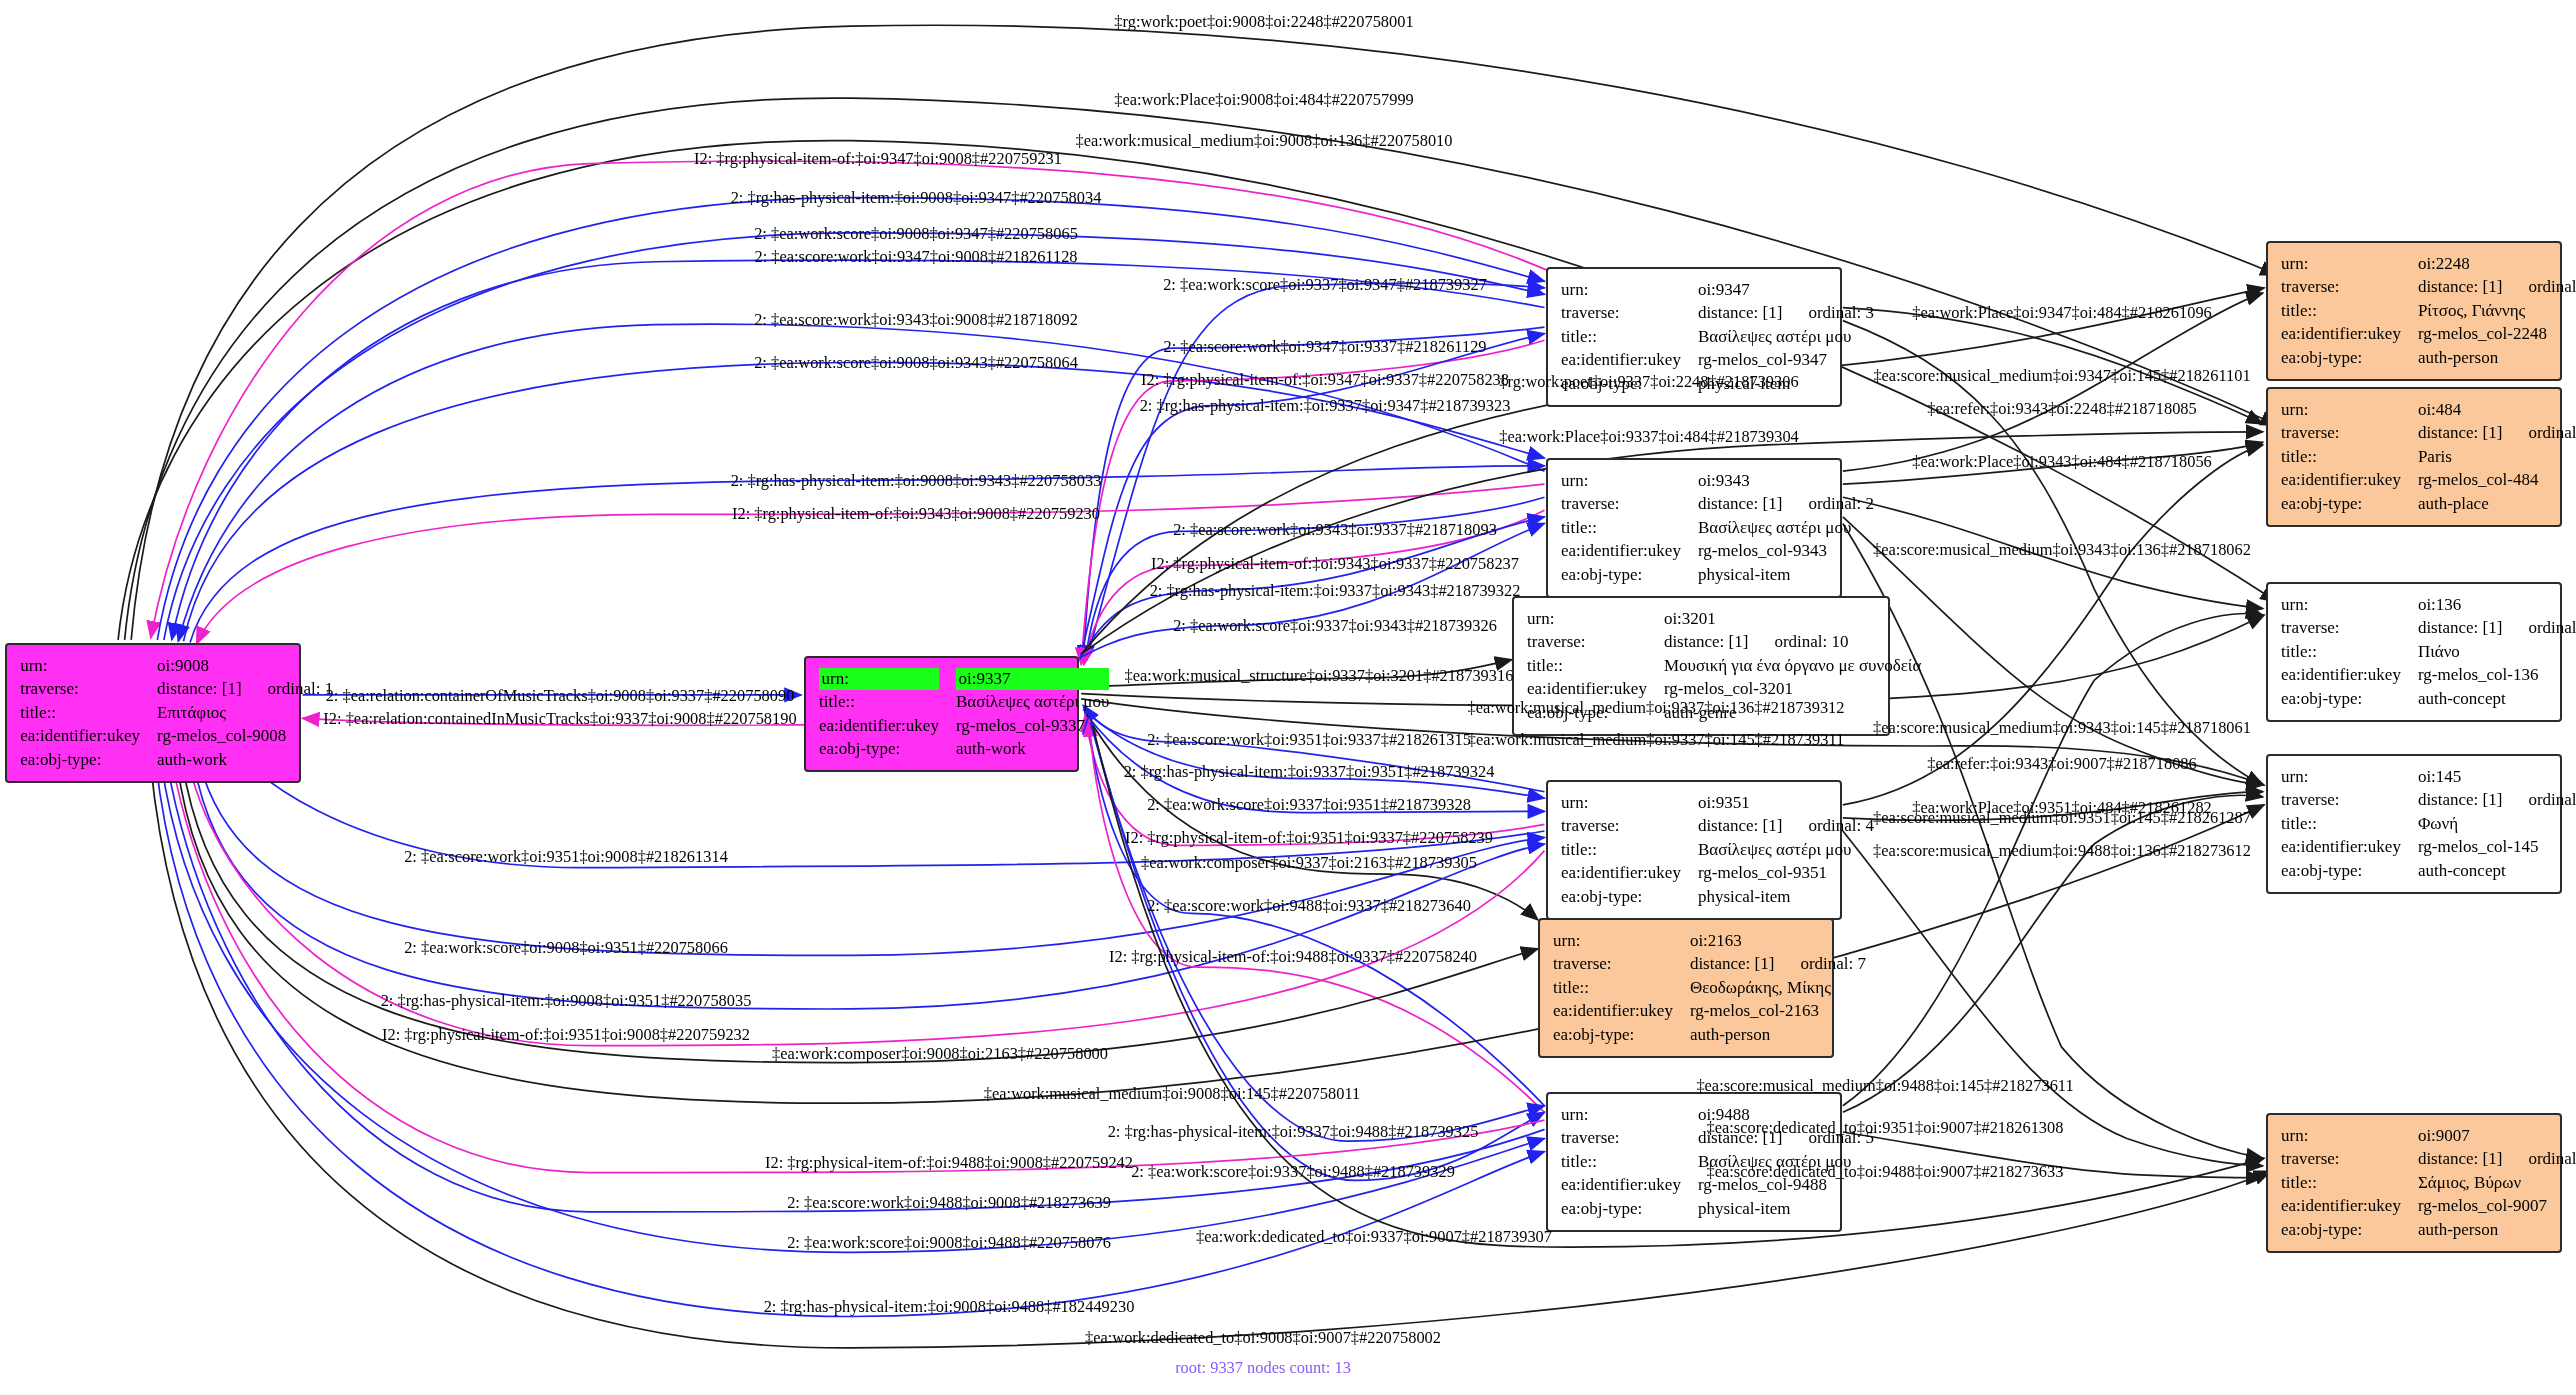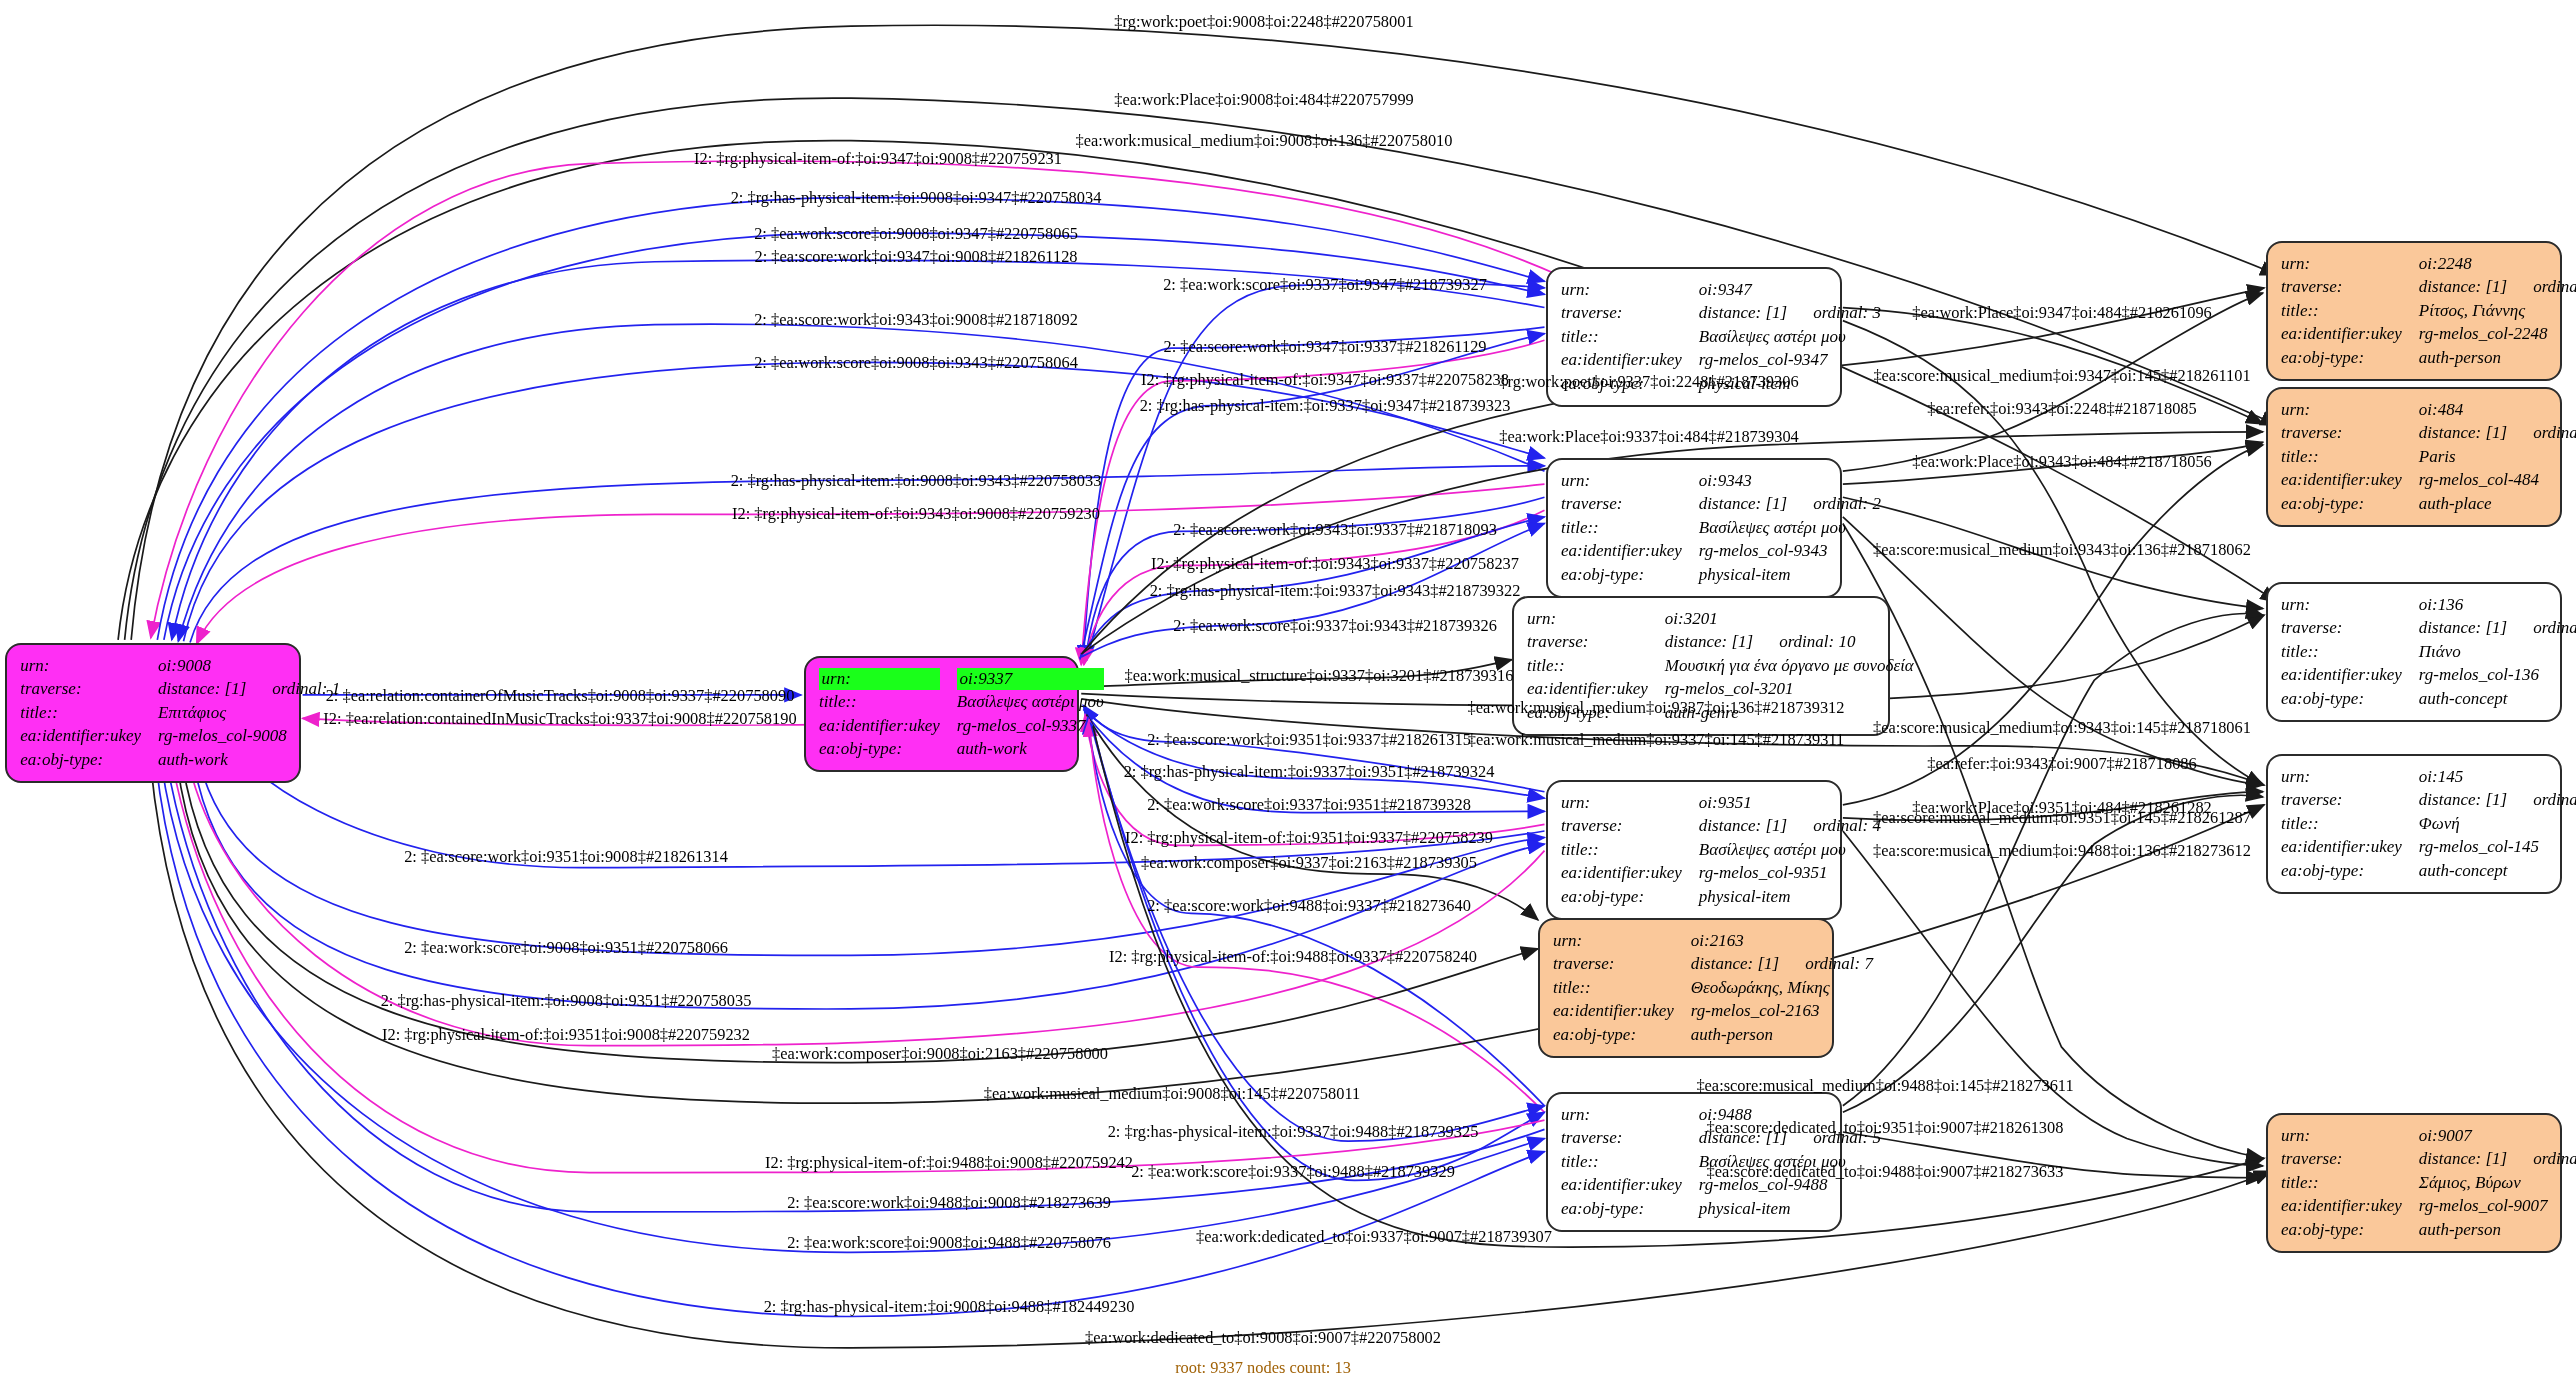--- a/index.html
+++ b/index.html
@@ -1,29 +1,29 @@
 <!DOCTYPE html>
 <html style="font-size:10.5px"><head>
 <meta charset="utf-8">
 <title>Graph</title>
 <style>
   html,body{margin:0;padding:0;background:#ffffff;}
   body{font-family:"Liberation Serif", serif;}
   #canvas{position:relative;width:2576px;height:1395px;background:#fff;overflow:hidden;}
   svg#edges{position:absolute;left:0;top:0;width:2576px;height:1395px;}
-  .node{position:absolute;border:2px solid #2b2b2b;border-radius:16px;box-sizing:border-box;
-        padding:9.2px 13px;background:#fff;font-style:italic;}
+  .node{position:absolute;border:2px solid #2b2b2b;border-radius:4px;box-sizing:border-box;
+        padding:9.2px 13px;background:#fff;}
   .node table{border-collapse:collapse;}
   .node td{font-size:17px;line-height:1.30;color:#000;white-space:nowrap;padding:0.7px 0;vertical-align:top;}
   .node td.k{padding-right:17px;}
   .node td.v span.ord{padding-left:26px;}
   .hl{background:#1aff1a;display:block;padding:0 2.6px;}
   .elabel{position:absolute;font-size:16.4px;color:#000;white-space:nowrap;
           transform:translate(-50%,-50%);line-height:1;}
-  .footer{position:absolute;font-size:16.4px;color:#a16207;white-space:nowrap;transform:translate(-50%,-50%);}
+  .footer{position:absolute;font-size:16.4px;color:#8b5cf6;white-space:nowrap;transform:translate(-50%,-50%);}
 </style>
 </head>
 <body>
 
 <div id="canvas">
 
   <svg id="edges" viewBox="0 0 3936 2132" xmlns="http://www.w3.org/2000/svg">
     <defs>
       <marker id="ah-black" markerWidth="11" markerHeight="9" refX="10" refY="4.5" orient="auto">
         <path d="M0,0 L11,4.5 L0,9 z" fill="#1a1a1a"></path>

